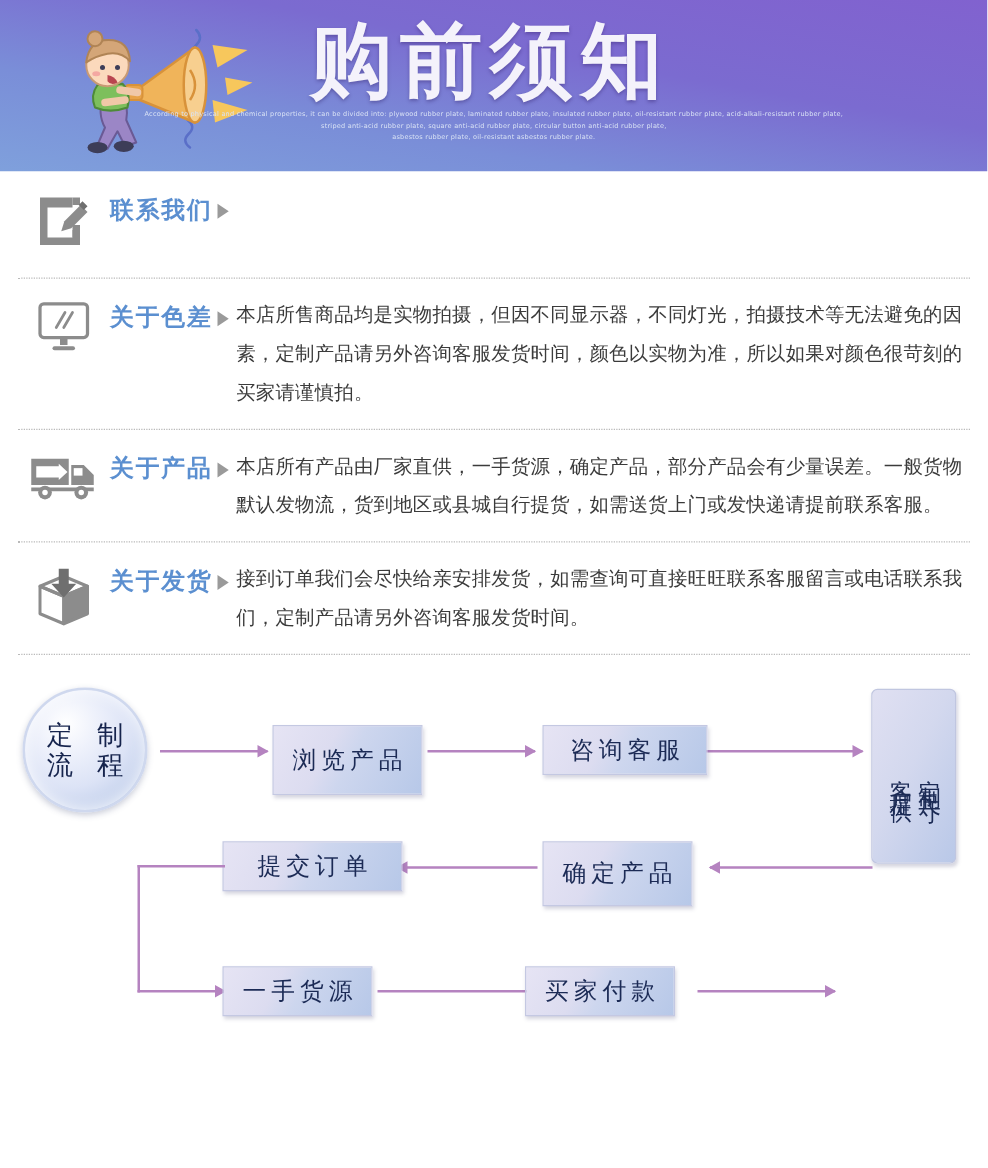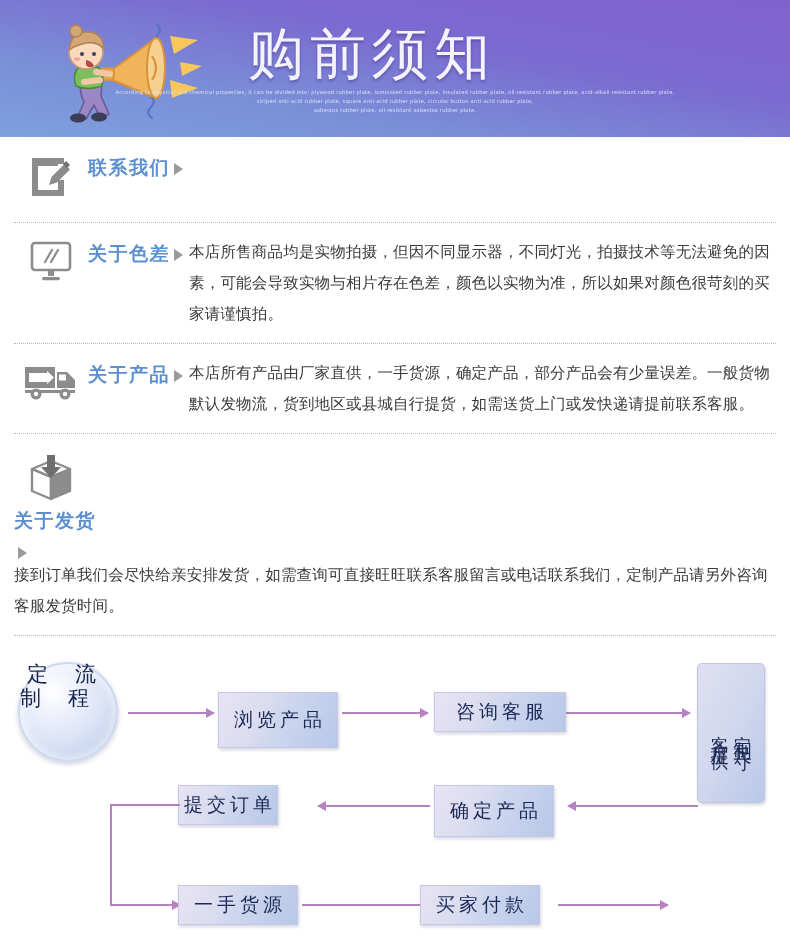--- a/index.html
+++ b/index.html
@@ -13,24 +13,24 @@
 
   
   .banner {
     position: relative;
     width: 790px; height: 137px;
     background: linear-gradient(to top right, #7fa0dc 0%, #7a8ed8 30%, #7b6bd0 62%, #8162cf 100%);
     overflow: hidden;
   }
   .banner-title {
     position: absolute;
-    left: 248px; top: 26px;
+    left: 248px; top: 15px;
     font-family: "DejaVu Serif", "Liberation Serif", serif;
-    font-size: 56px;
-    font-weight: 400;
+    font-size: 66px;
+    font-weight: 700;
     letter-spacing: 6px;
     color: #f4f2fb;
     text-shadow: 0 2px 3px rgba(40,20,90,0.35);
     line-height: 1;
   }
   .banner-sub {
     position: absolute;
     left: 0; right: 0; top: 88px;
     text-align: center;
     color: #d9e2f5;
@@ -47,21 +47,21 @@
   
   .info-list { position: relative; padding: 0 14px; }
   .info-row {
     position: relative;
     display: flex;
     align-items: flex-start;
     border-bottom: 1px dotted #b9b9b9;
     padding: 13px 0 13px 0;
     min-height: 86px;
   }
-  .info-row.last { border-bottom: 1px dotted #b9b9b9; flex-direction: column; }
+  .info-row.last { border-bottom: 1px dotted #b9b9b9; }
   .ico-wrap {
     width: 74px; min-width: 74px;
     display: flex; align-items: flex-start; justify-content: center;
     padding-top: 4px;
   }
   .ico-svg { display: block; }
   .heading {
     color: #5b8fd0;
     font-size: 19px;
     font-weight: 700;
@@ -122,24 +122,24 @@
     text-orientation: upright;
     letter-spacing: 6px;
     line-height: 1;
   }
   .circ {
     position: absolute;
     border-radius: 50%;
     background: radial-gradient(circle at 34% 28%, #ffffff 0%, #eef1fb 26%, #dce3f6 55%, #b9c9e8 88%, #a8bce2 100%);
     border: 2px solid #cfd8ee;
     box-shadow: 0 2px 5px rgba(80,90,130,0.30), inset 0 0 12px rgba(255,255,255,0.9);
-    display: flex; flex-direction: row;
-    align-items: flex-start; justify-content: center;
+    display: flex; flex-direction: column;
+    align-items: center; justify-content: center;
     color: #16244d;
-    font-family: Liberation Mono, monospace;
+    font-family: Liberation Serif, serif;
   }
   .circ .l1, .circ .l2 { letter-spacing: 7px; text-indent: 7px; line-height: 1.16; }
   .arrow { position: absolute; height: 2px; background: #b583c0; }
   .arrow::after {
     content: ""; position: absolute; top: -4px; right: -1px;
     width: 0; height: 0;
     border-left: 9px solid #b583c0;
     border-top: 5px solid transparent;
     border-bottom: 5px solid transparent;
   }
@@ -218,21 +218,21 @@
       <div class="ico-wrap">
         <svg class="ico-svg" width="48" height="44" viewBox="0 0 48 44">
           <rect x="5" y="3" width="38" height="27" rx="3" fill="none" stroke="#8c8c8c" stroke-width="2.6"></rect>
           <path d="M18 22 l7 -12 M24 22 l7 -12" stroke="#8c8c8c" stroke-width="2.2" stroke-linecap="round"></path>
           <rect x="21" y="31" width="6" height="5" fill="#8c8c8c"></rect>
           <rect x="15" y="37" width="18" height="3.2" rx="1.6" fill="#8c8c8c"></rect>
         </svg>
       </div>
       <div class="heading">关于色差</div>
       <div class="tri"></div>
-      <div class="body-text">本店所售商品均是实物拍摄，但因不同显示器，不同灯光，拍摄技术等无法避免的因素，可能会导致实物与相片存在色差，颜色以实物为准，所以如果对颜色很苛刻的买家请谨慎拍。</div>
+      <div class="body-text">本店所售商品均是实物拍摄，但因不同显示器，不同灯光，拍摄技术等无法避免的因素，定制产品请另外咨询客服发货时间，颜色以实物为准，所以如果对颜色很苛刻的买家请谨慎拍。</div>
     </div>
 
     <div class="info-row">
       <div class="ico-wrap">
         <svg class="ico-svg" width="56" height="40" viewBox="0 0 56 40">
           <path d="M2 6 H32 V27 H2 Z" fill="#8c8c8c"></path>
           <path d="M6 12 H24 V10 L31 16.5 L24 23 V21 H6 Z" fill="#ffffff"></path>
           <path d="M34 11 H44 L52 19 V27 H34 Z" fill="#8c8c8c"></path>
           <rect x="36" y="13.5" width="7" height="6" fill="#ffffff"></rect>
           <rect x="2" y="29" width="50" height="3" fill="#8c8c8c"></rect>
@@ -278,21 +278,21 @@
 
     <div class="fbox-v" style="left:697px; top:27px; width:68px; height:140px;">
       <span>定制尺寸</span>
       <span>客户提供</span>
     </div>
 
     <div class="plain" style="left:730px; top:167px; width:2px; height:0px;"></div>
     <div class="arrow left" style="left:568px; top:169px; width:130px;"></div>
     <div class="fbox" style="left:434px; top:149px; width:120px; height:52px;">确定产品</div>
     <div class="arrow left" style="left:318px; top:169px; width:112px;"></div>
-    <div class="fbox" style="left:178px; top:149px; width:100px; height:40px;">提交订单</div>
+    <div class="fbox" style="left:178px; top:149px; width:144px; height:40px;">提交订单</div>
 
     <div class="plain" style="left:110px; top:168px; width:70px; height:2px;"></div>
     <div class="vline" style="left:110px; top:168px; height:102px;"></div>
     <div class="arrow" style="left:110px; top:268px; width:70px;"></div>
 
     <div class="fbox" style="left:178px; top:249px; width:120px; height:40px;">一手货源</div>
     <div class="arrow" style="left:302px; top:268px; width:128px;"></div>
     <div class="fbox" style="left:420px; top:249px; width:120px; height:40px;">买家付款</div>
     <div class="arrow" style="left:558px; top:268px; width:110px;"></div>
 

